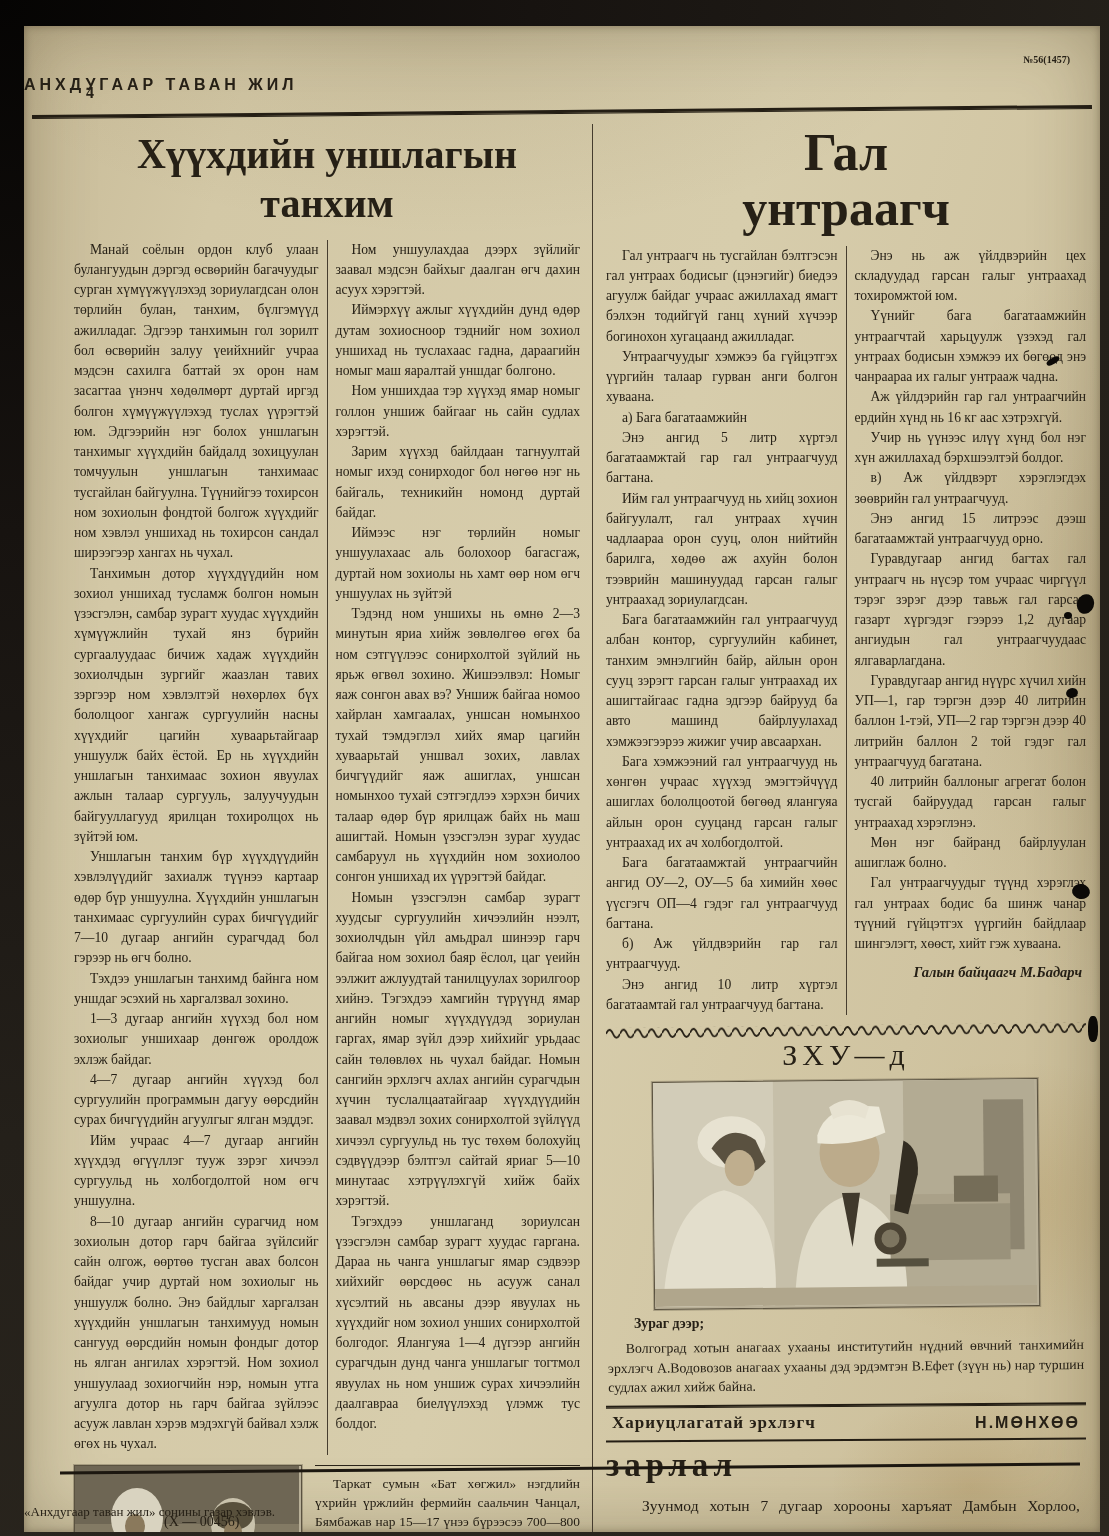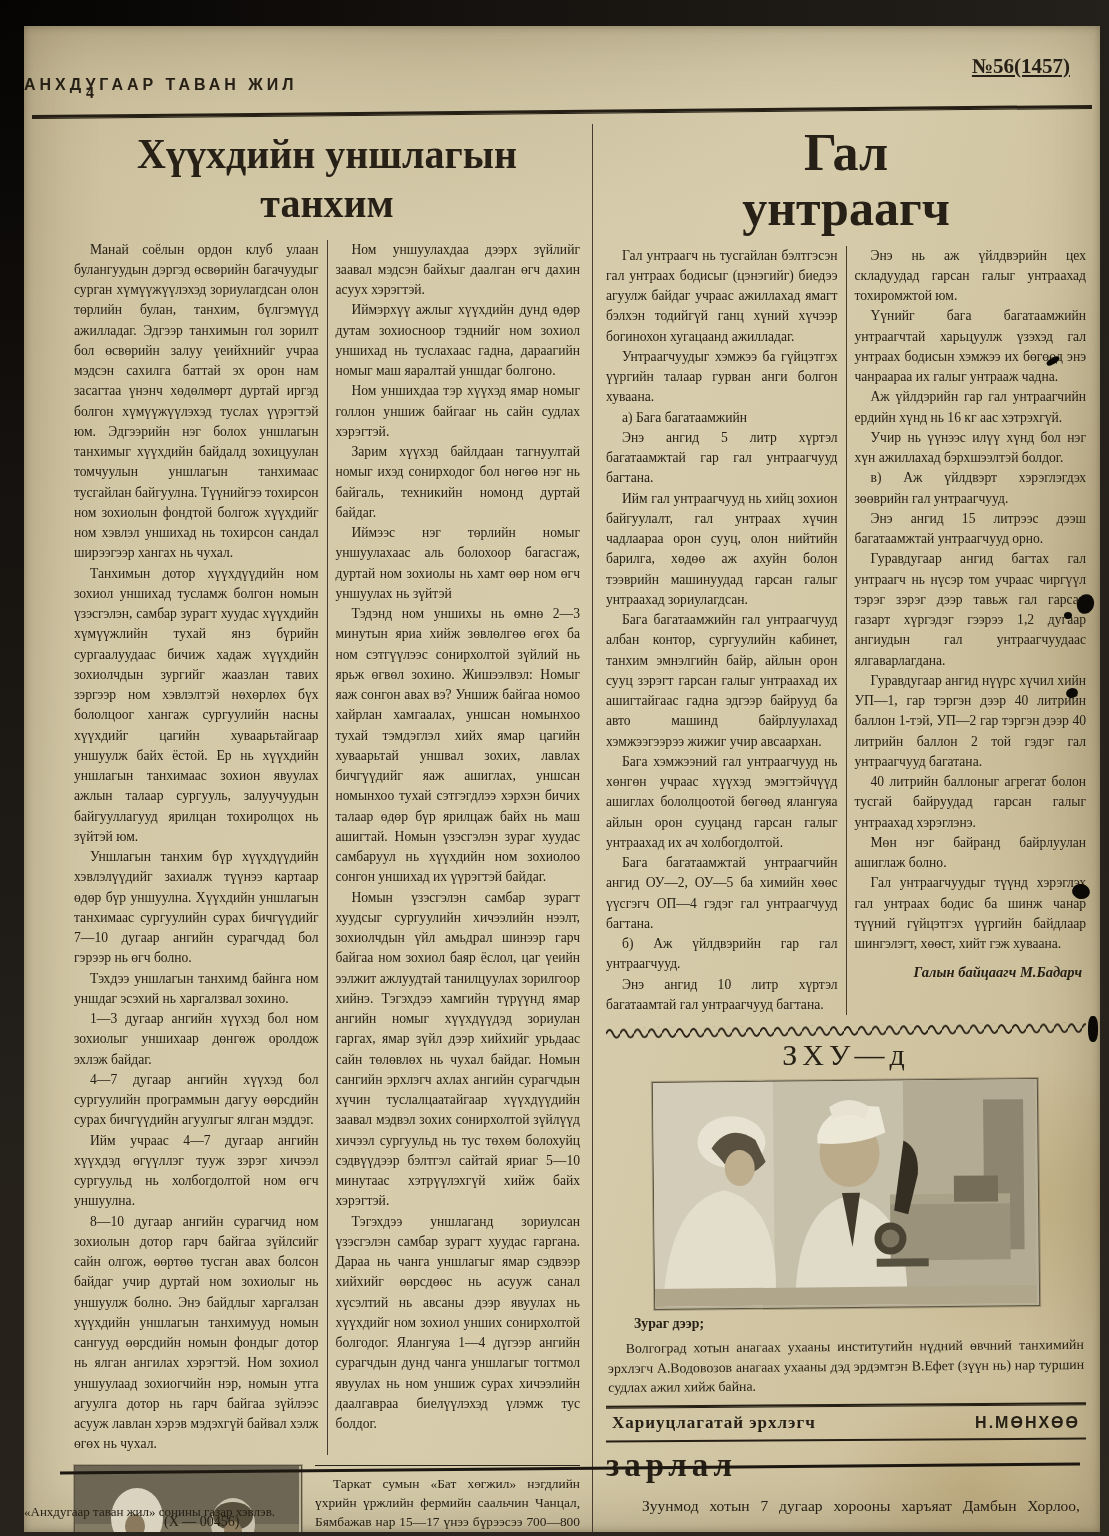--- a/index.html
+++ b/index.html
@@ -19,21 +19,21 @@
       radial-gradient(ellipse 700px 300px at 40% 0%, rgba(90,70,35,.10), rgba(90,70,35,0) 70%),
       linear-gradient(105deg, #c7ba97 0%, #d3c8a6 16%, #d7cdac 52%, #d0c4a1 78%, #c8ba94 100%);
     box-shadow: inset 0 0 70px rgba(60,45,20,.30), inset 0 0 8px rgba(40,30,12,.35);
     overflow:hidden;
   }
   .ink{position:absolute;background:#0c0a07;border-radius:50%;}
   .header{position:relative;height:84px;}
   .pgnum{position:absolute;left:62px;top:58px;font-size:16px;font-weight:700;}
   .masthead{position:absolute;left:0;right:0;top:50px;
     font-family:"Liberation Sans",sans-serif;font-size:16px;font-weight:700;letter-spacing:4px;}
-  .issue{position:absolute;right:30px;top:28px;font-size:21px;font-weight:700;text-decoration:underline;}
+  .issue{position:absolute;right:30px;top:28px;font-size:10px;font-weight:700;}
   .hrule{height:0;border-top:3px solid #241e14;border-bottom:1px solid #241e14;
     transform:rotate(-0.55deg);margin:0 8px 10px 8px;}
   .main{display:flex;padding:0 14px 0 50px;align-items:stretch;}
   .region-l{width:506px;padding-right:12px;border-right:1.5px solid #453c2e;}
   .region-r{flex:1;padding-left:13px;}
   .headline-l{margin:10px 0 16px;text-align:center;font-weight:700;
     font-size:40px;line-height:1.12;transform:scaleY(1.08);}
   .headline-r{margin:2px 0 10px;text-align:center;font-weight:700;}
   .headline-r .hl1{font-size:52px;line-height:1.05;}
   .headline-r .hl2{font-size:50px;line-height:1.1;}

